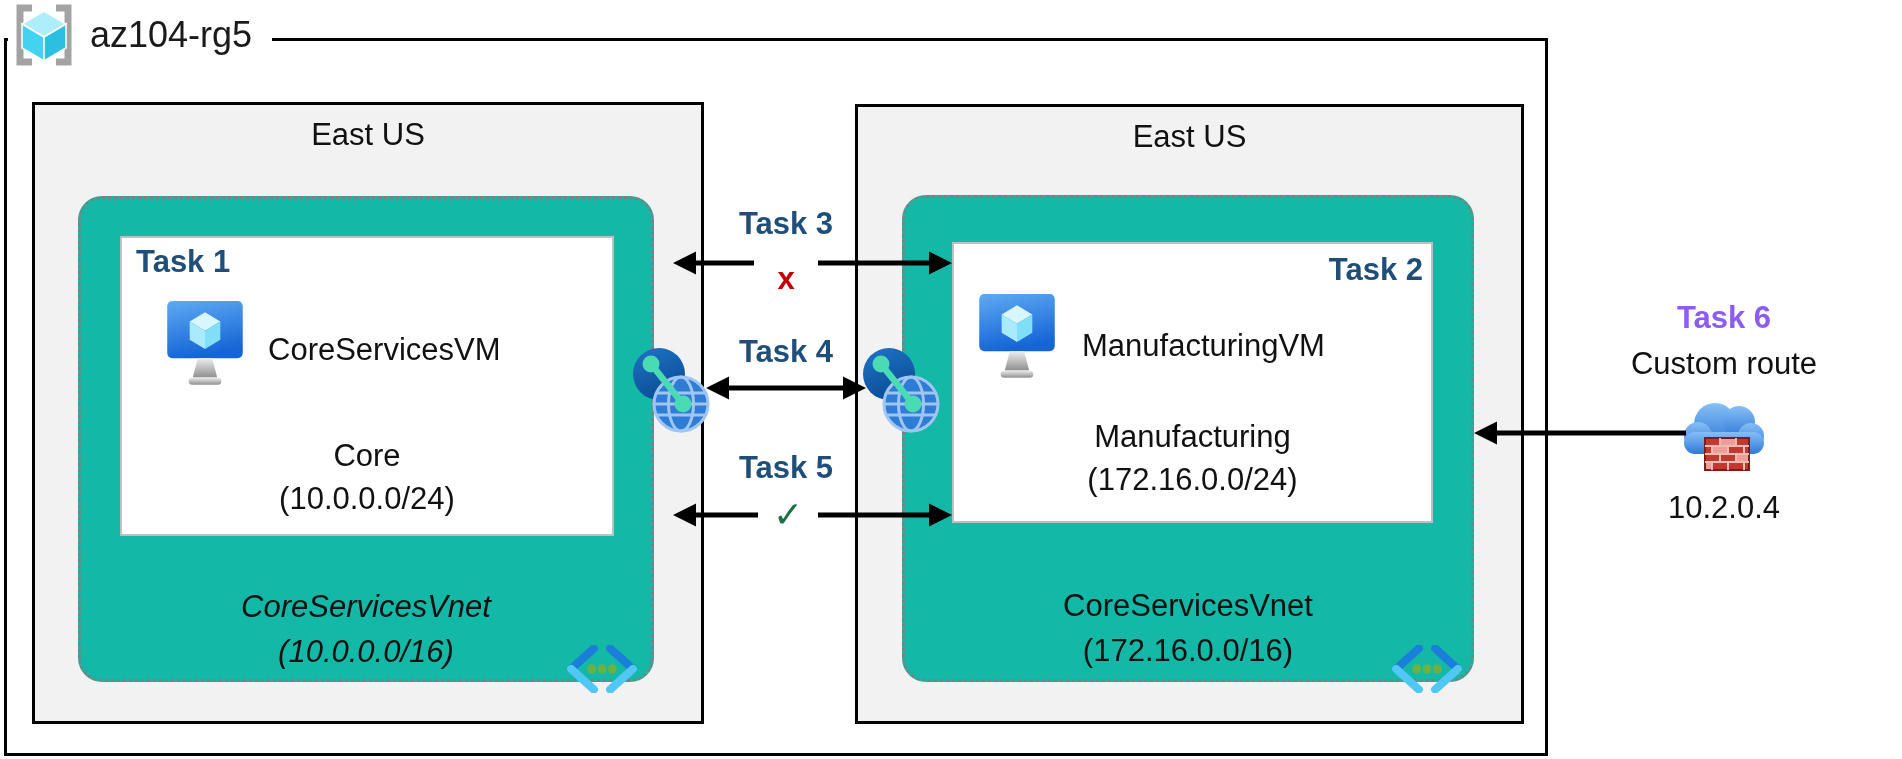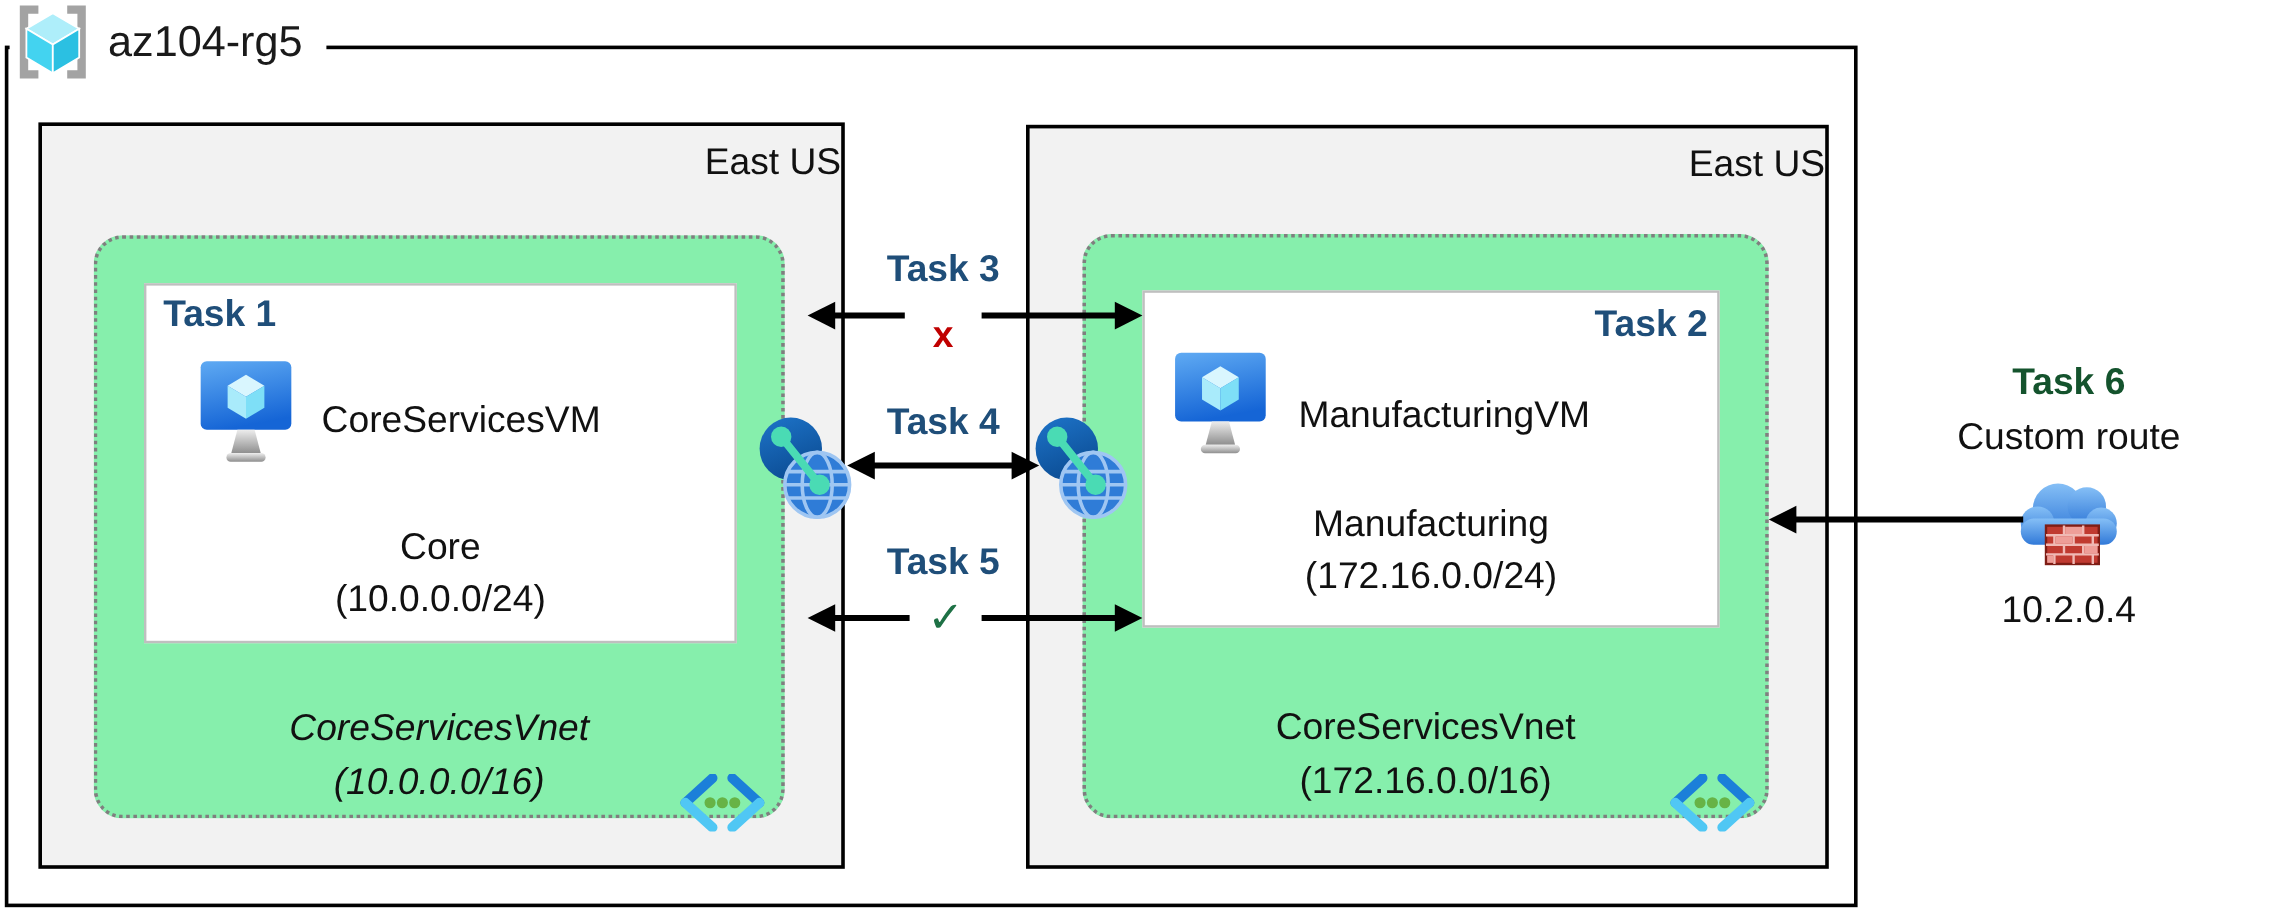--- a/index.html
+++ b/index.html
@@ -10,24 +10,24 @@
 
   
   #rg-box { position:absolute; left:4px; top:38px; width:1538px; height:712px; border:3px solid #000; z-index:1; }
   #rg-label { position:absolute; left:8px; top:0px; height:70px; background:#fff; display:flex; align-items:center; gap:12px; padding:0 20px 0 2px; z-index:3; }
   .rg-name { font-size:36px; color:#1a1a1a; white-space:nowrap; }
 
   
   .region { position:absolute; background:#F2F2F2; border:3px solid #000; z-index:2; }
   #region-left  { left:32px; top:102px; width:666px; height:616px; }
   #region-right { left:855px; top:104px; width:663px; height:614px; }
-  .region-title { position:absolute; left:0; right:0; top:12px; text-align:right; font-size:31px; color:#111; }
-
-  
-  .vnet-box { position:absolute; background:#86efac; border:3px dotted #7F7F7F; border-radius:24px; }
+  .region-title { position:absolute; left:0; right:0; top:12px; text-align:center; font-size:31px; color:#111; }
+
+  
+  .vnet-box { position:absolute; background:#14b8a6; border:3px dotted #7F7F7F; border-radius:24px; }
   #vnet-left  { left:43px; top:91px; width:570px; height:480px; }
   #vnet-right { left:44px; top:88px; width:566px; height:481px; }
 
   
   .subnet-box { position:absolute; background:#fff; border:2px solid #BFBFBF; }
   #subnet-left  { left:39px; top:37px; width:490px; height:296px; }
   #subnet-right { left:47px; top:44px; width:477px; height:277px; }
 
   .task-label { font-size:31px; font-weight:bold; color:#1F4E79; white-space:nowrap; }
   #task1 { position:absolute; left:14px; top:6px; }
@@ -61,21 +61,21 @@
   .mid-label { position:absolute; transform:translateX(-50%); font-size:31px; font-weight:bold; color:#1F4E79; white-space:nowrap; z-index:8; }
   #task3-label { left:786px; top:206px; }
   #task4-label { left:786px; top:334px;text-align:center; }
   #task5-label { left:786px; top:450px; }
 
   .status-chip { position:absolute; transform:translateX(-50%); background:#fff; text-align:center; z-index:8; }
   #x-label { left:786px; top:259px; width:64px; height:42px; line-height:40px; font-size:31px; font-weight:bold; color:#C00000; }
   #check-label { left:788px; top:494px; width:60px; height:44px; line-height:42px; font-size:36px; color:#1E7145; }
 
   
-  #task6-label { position:absolute; left:1724px; top:300px; transform:translateX(-50%); font-size:31px; font-weight:bold; color:#14532d; white-space:nowrap; z-index:8; }
+  #task6-label { position:absolute; left:1724px; top:300px; transform:translateX(-50%); font-size:31px; font-weight:bold; color:#8b5cf6; white-space:nowrap; z-index:8; }
   #route-label { position:absolute; left:1724px; top:346px; transform:translateX(-50%); font-size:31px; color:#111; white-space:nowrap; z-index:8; }
   #cloud-icon  { position:absolute; left:1679px; top:394px; width:92px; height:84px; z-index:6; }
   #ip-label    { position:absolute; left:1724px; top:490px; transform:translateX(-50%); font-size:31px; color:#111; white-space:nowrap; z-index:8; }
 
   #arrow-layer { position:absolute; left:0; top:0; width:1902px; height:759px; z-index:7; pointer-events:none; }
 </style>
 </head>
 <body>
 
 <div class="canvas">

